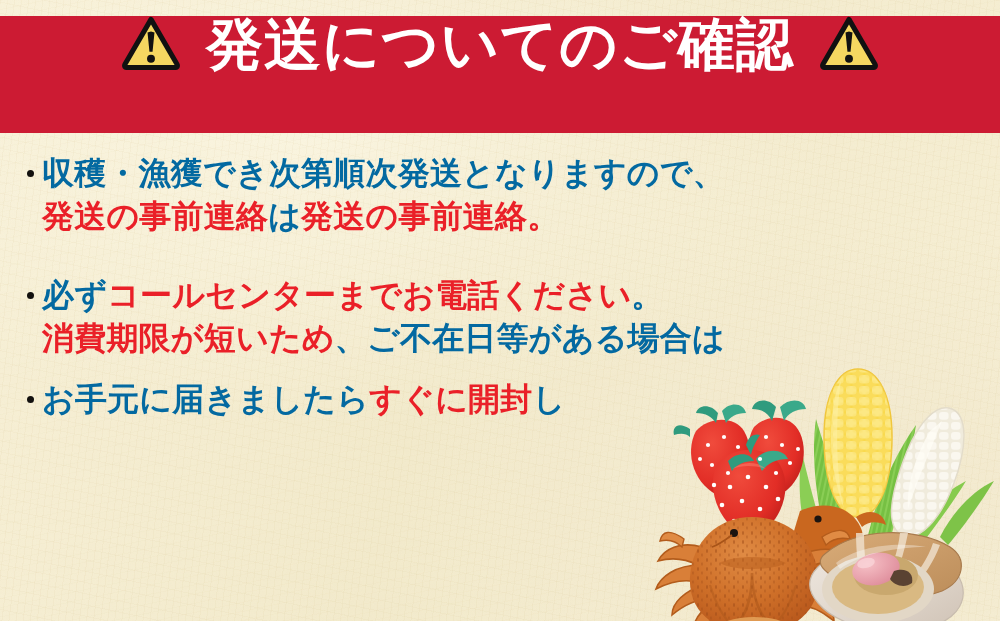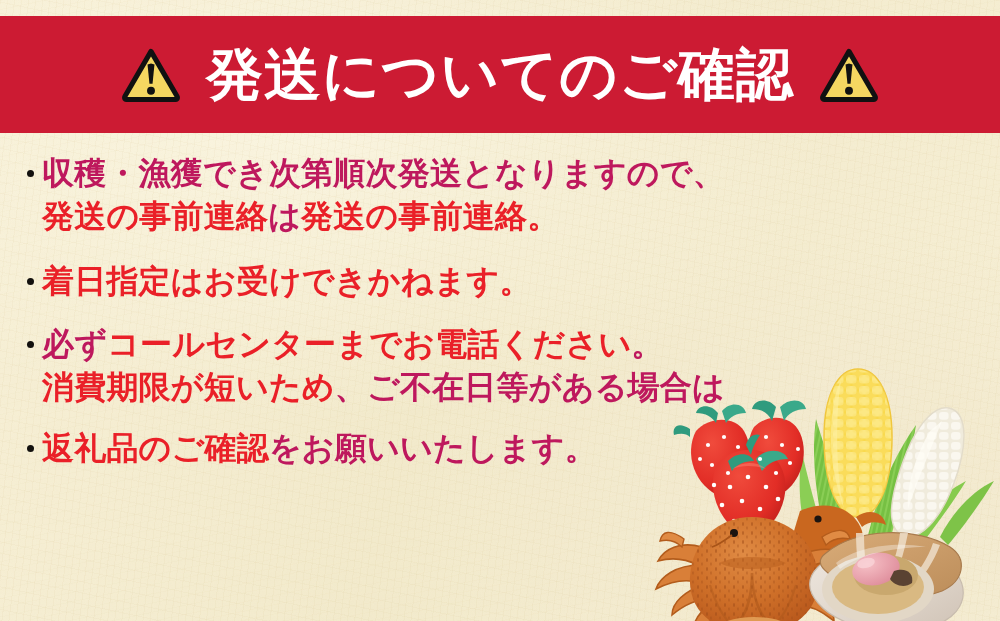--- a/index.html
+++ b/index.html
@@ -48,21 +48,21 @@
 
   
   #banner {
     position: absolute;
     left: 0;
     top: 16px;
     width: 1000px;
     height: 117px;
     background: #cc1b33;
     display: flex;
-    align-items: center;
+    align-items: flex-start;
     justify-content: center;
     gap: 26px;
   }
   #banner-title {
     color: #ffffff;
     font-size: 57px;
     font-weight: 700;
     letter-spacing: 1px;
     line-height: 1;
     white-space: nowrap;
@@ -98,21 +98,21 @@
   .bullet {
     position: absolute;
     left: 3px;
     top: 18px;
     width: 7px;
     height: 7px;
     border-radius: 50%;
     background: #12100e;
   }
   .r { color: #ea2028; }
-  .k { color: #be185d; }
+  .k { color: #0369a1; }
 
   .sp-1 { height: 16px; }
   .sp-2 { height: 14px; }
   .sp-3 { height: 12px; }
   .sp-4 { height: 12px; }
 
   
   #illustration {
     position: absolute;
     right: 0px;
@@ -167,43 +167,37 @@
       <span class="bullet"></span>
       <div class="note-line indent">
         <span class="k">収穫・漁獲でき次第順次発送となりますので、</span>
       </div>
       <div class="note-line indent">
         <span class="r">発送の事前連絡</span><span class="k">は</span><span class="r">発送の事前連絡。</span>
       </div>
     </div>
     <div class="sp-1"></div>
 
+    <div class="sp-2"></div>
+
     <div class="note">
       <span class="bullet"></span>
       <div class="note-line indent">
-        <span class="r">着日指定はお受けできかねます。</span>
+        <span class="k">必ず</span><span class="r">コールセンターまでお電話ください</span><span class="k">。</span>
+      </div>
+      <div class="note-line indent">
+        <span class="r">消費期限が短いため</span><span class="k">、ご不在日等がある場合は</span>
       </div>
     </div>
-    <div class="sp-2"></div>
+    <div class="sp-3"></div>
 
     <div class="note">
       <span class="bullet"></span>
       <div class="note-line indent">
-        <span class="k">必ず</span><span class="r">コールセンターまでお電話ください</span><span class="k">。</span>
-      </div>
-      <div class="note-line indent">
-        <span class="r">消費期限が短いため</span><span class="k">、ご不在日等がある場合は</span>
-      </div>
-    </div>
-    <div class="sp-3"></div>
-
-    <div class="note">
-      <span class="bullet"></span>
-      <div class="note-line indent">
-        <span class="r">返礼品のご確認</span><span class="k">をお願いいたします。</span>
+        <span class="k">お手元に届きましたら</span><span class="r">すぐに開封</span><span class="k">し</span>
       </div>
     </div>
     <div class="sp-4"></div>
 
 
   </div>
 
   <svg id="illustration" viewBox="0 0 350 280">
 
     <defs>

